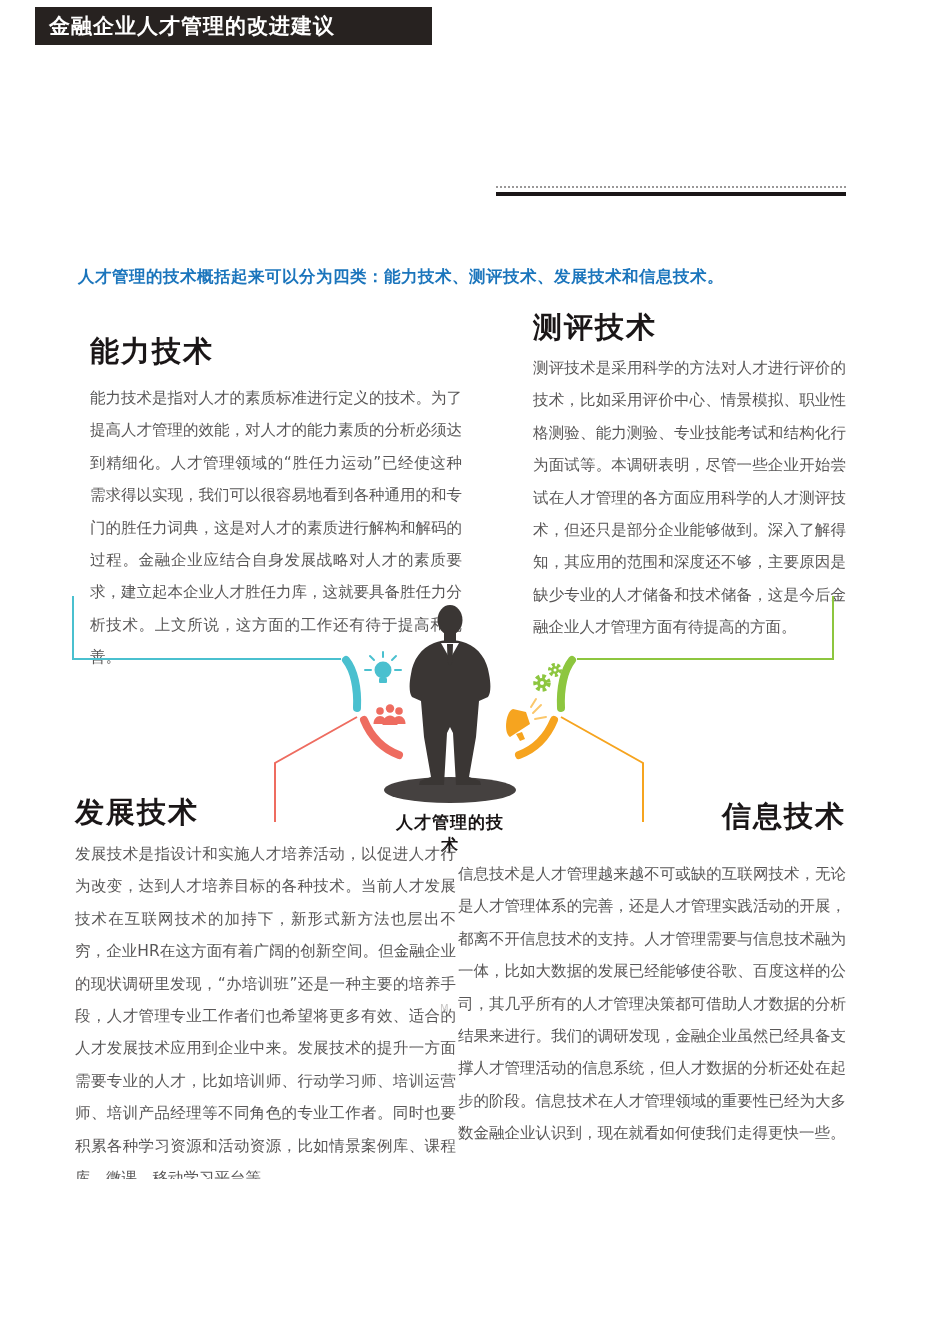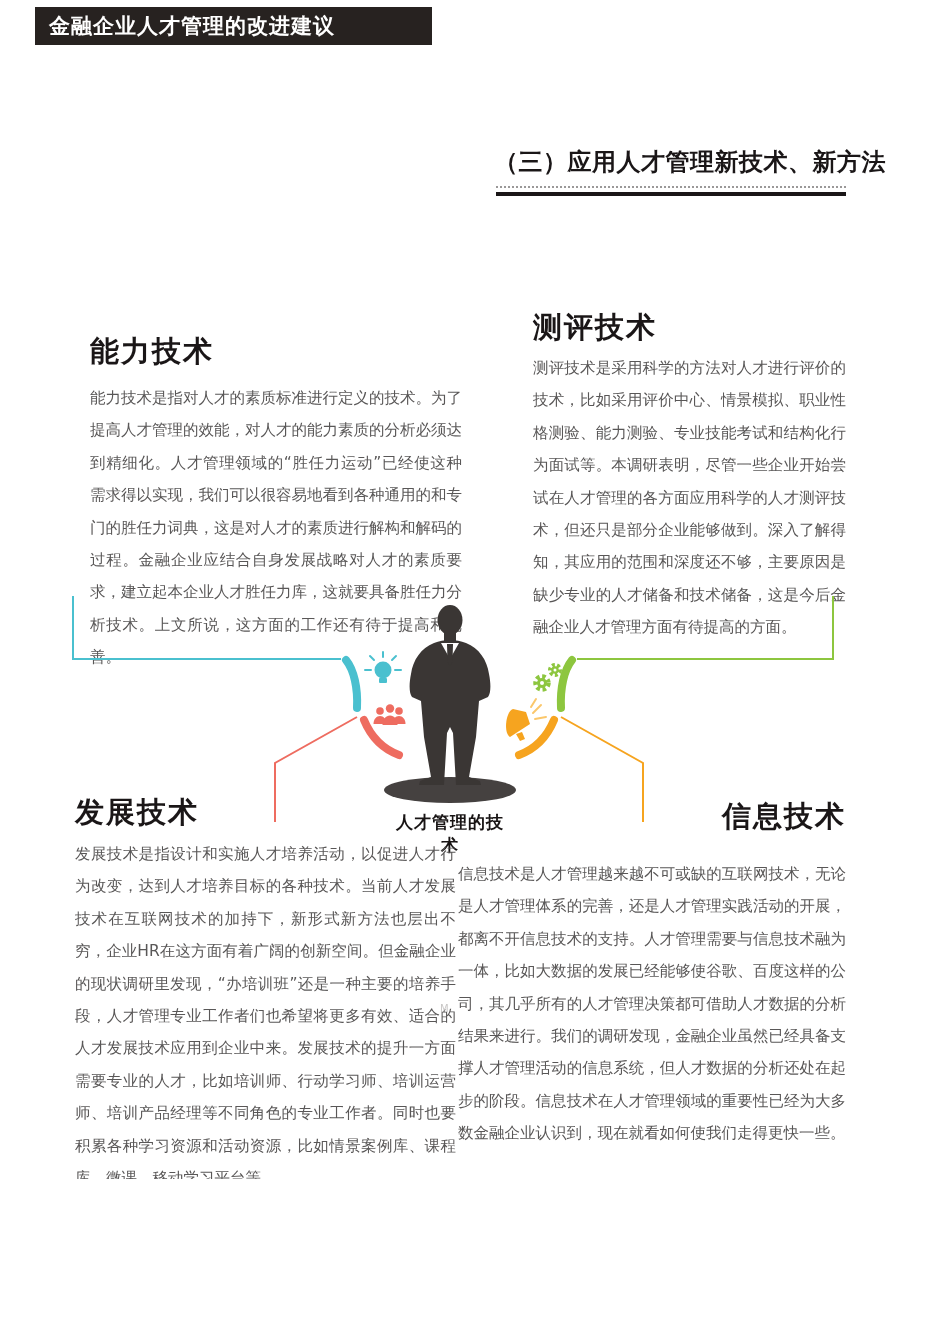--- a/index.html
+++ b/index.html
@@ -73,24 +73,24 @@
 </style>
 </head>
 <body>
 
 <div id="page">
 
   <div class="abs banner">
     <span>金融企业人才管理的改进建议</span>
   </div>
 
-  <div class="abs main-heading">（三）应用人才管理新技术、新方法</div>
   <div class="abs heading-dotted"></div>
   <div class="abs heading-solid"></div>
 
+  <div class="abs intro">人才管理的技术概括起来可以分为四类：能力技术、测评技术、发展技术和信息技术。</div>
 
   <div class="sec sec-ability">
     <h2>能力技术</h2>
     <p>能力技术是指对人才的素质标准进行定义的技术。为了提高人才管理的效能，对人才的能力素质的分析必须达到精细化。人才管理领域的“胜任力运动”已经使这种需求得以实现，我们可以很容易地看到各种通用的和专门的胜任力词典，这是对人才的素质进行解构和解码的过程。金融企业应结合自身发展战略对人才的素质要求，建立起本企业人才胜任力库，这就要具备胜任力分析技术。上文所说，这方面的工作还有待于提高和完善。</p>
   </div>
 
   <div class="sec sec-assessment">
     <h2>测评技术</h2>
     <p>测评技术是采用科学的方法对人才进行评价的技术，比如采用评价中心、情景模拟、职业性格测验、能力测验、专业技能考试和结构化行为面试等。本调研表明，尽管一些企业开始尝试在人才管理的各方面应用科学的人才测评技术，但还只是部分企业能够做到。深入了解得知，其应用的范围和深度还不够，主要原因是缺少专业的人才储备和技术储备，这是今后金融企业人才管理方面有待提高的方面。</p>
   </div>

